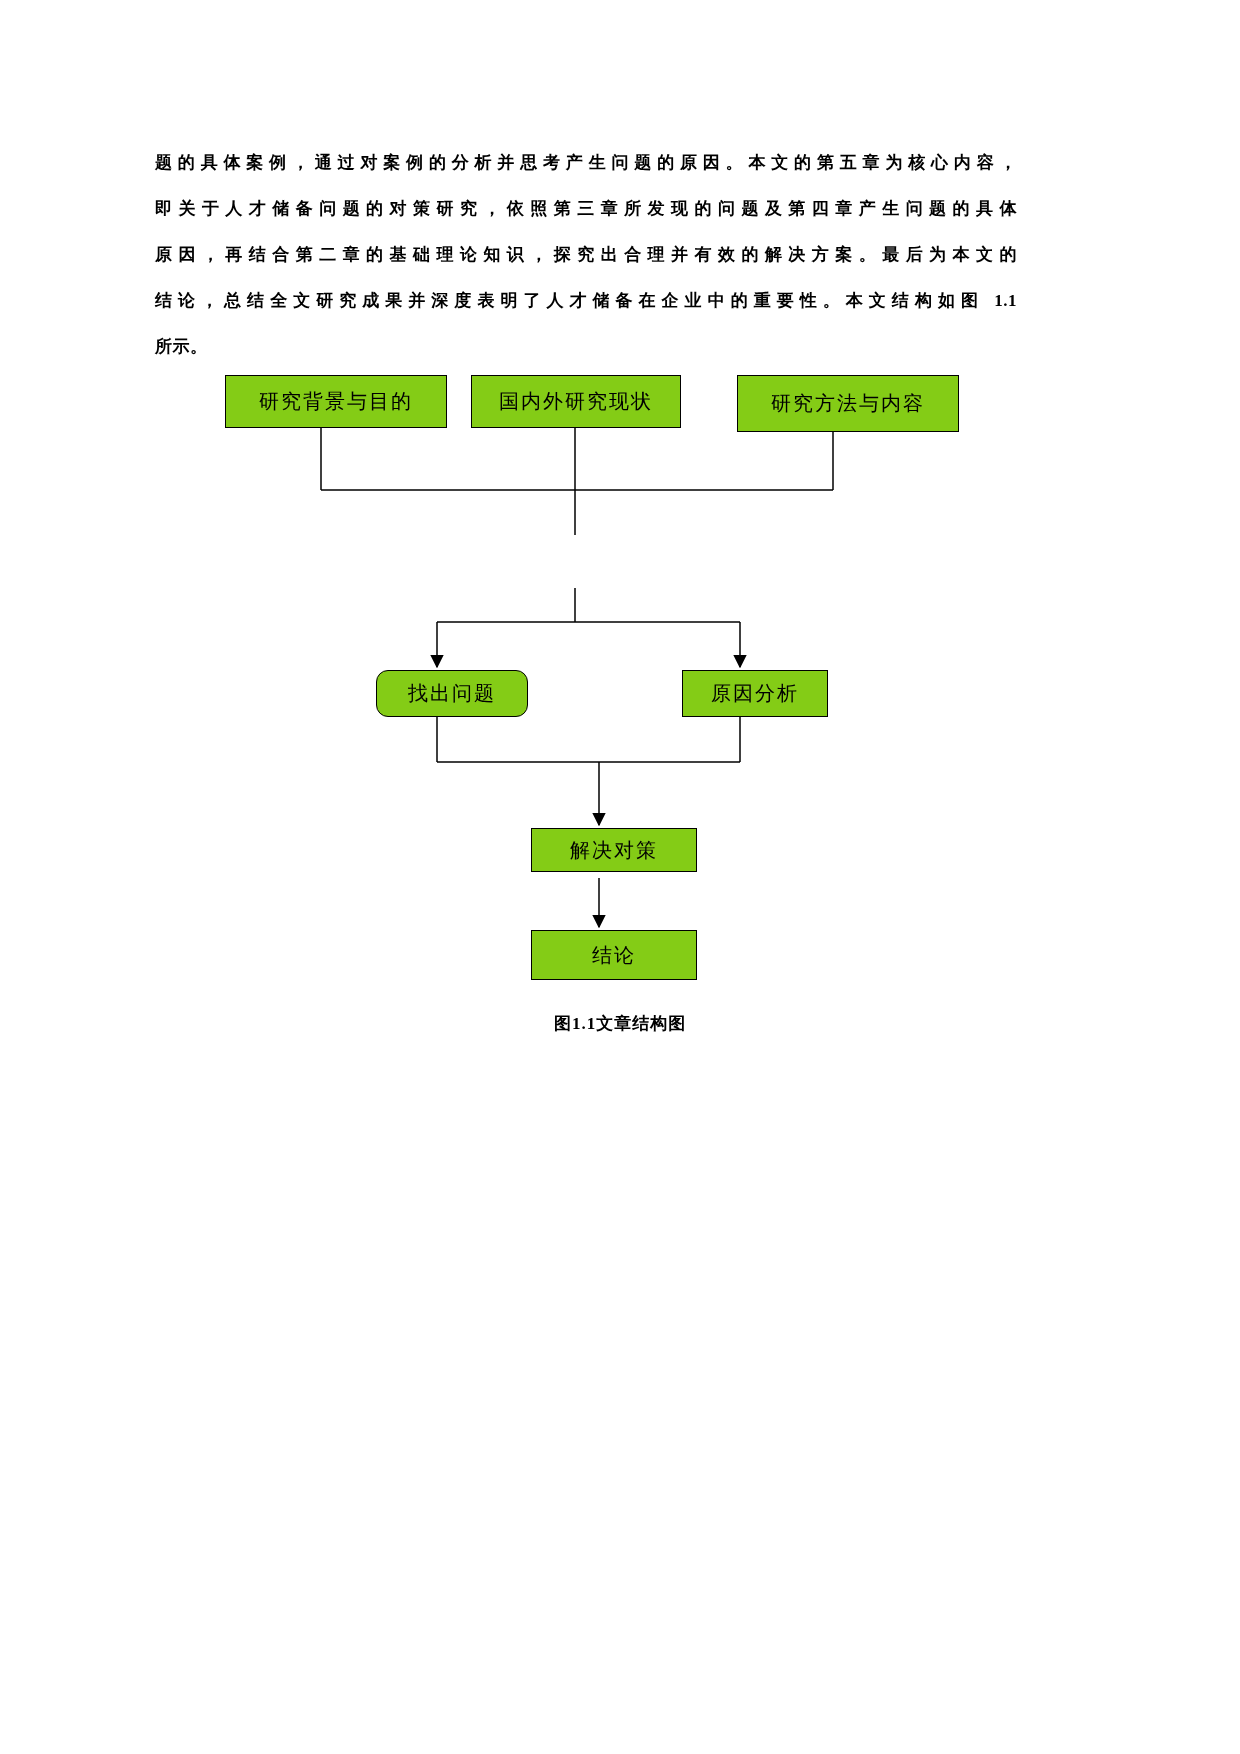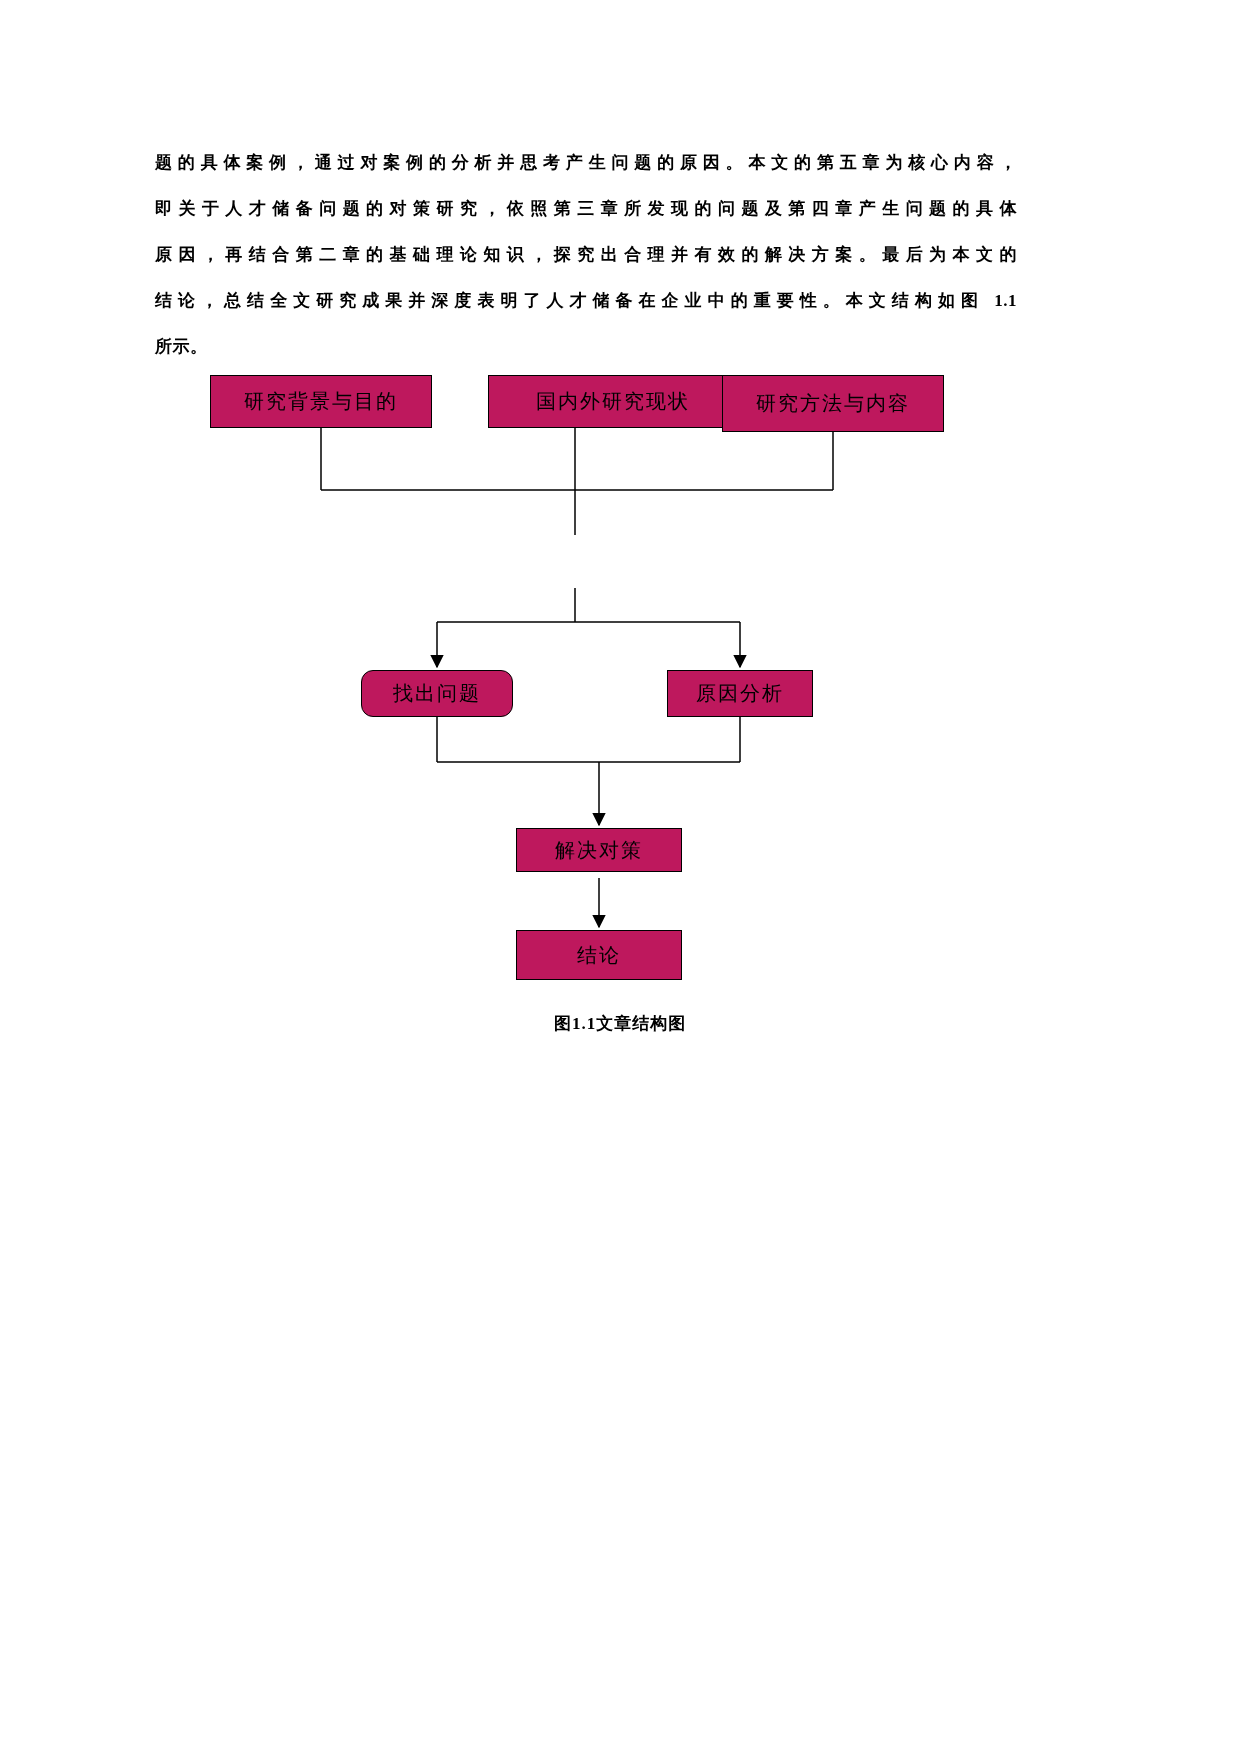--- a/index.html
+++ b/index.html
@@ -41,31 +41,32 @@
     position: absolute;
     left: 0;
     top: 0;
     width: 1240px;
     height: 1754px;
     pointer-events: none;
   }
   .node {
     position: absolute;
     border: 1.5px solid #000000;
-    background: #be185d;
+    background: #84cc16;
     display: flex;
     align-items: center;
     justify-content: center;
     font-size: 20px;
     font-weight: 500;
     letter-spacing: 2px;
     text-align: center;
+    margin-left: 15px;
   }
   .node-background { left: 210px; top: 375px; width: 222px; height: 53px; }
-  .node-status     { left: 488px; top: 375px; width: 250px; height: 53px; }
+  .node-status     { left: 456px; top: 375px; width: 210px; height: 53px; }
   .node-methods    { left: 722px; top: 375px; width: 222px; height: 57px; }
   .node-theory     { left: 474px; top: 535px; width: 202px; height: 53px; }
   .node-problems   { left: 361px; top: 670px; width: 152px; height: 47px; border-radius: 12px; }
   .node-causes     { left: 667px; top: 670px; width: 146px; height: 47px; }
   .node-solutions  { left: 516px; top: 828px; width: 166px; height: 44px; }
   .node-conclusion { left: 516px; top: 930px; width: 166px; height: 50px; }
   .figure-caption {
     position: absolute;
     left: 0;
     top: 1012px;

